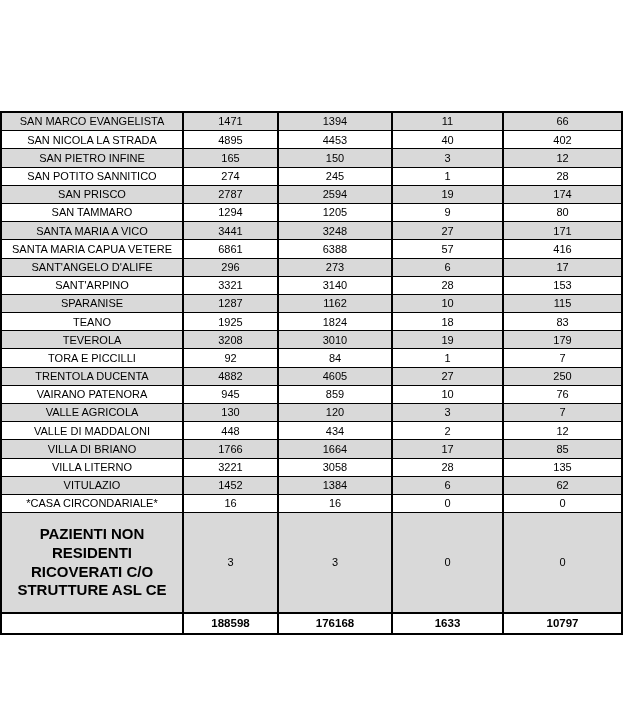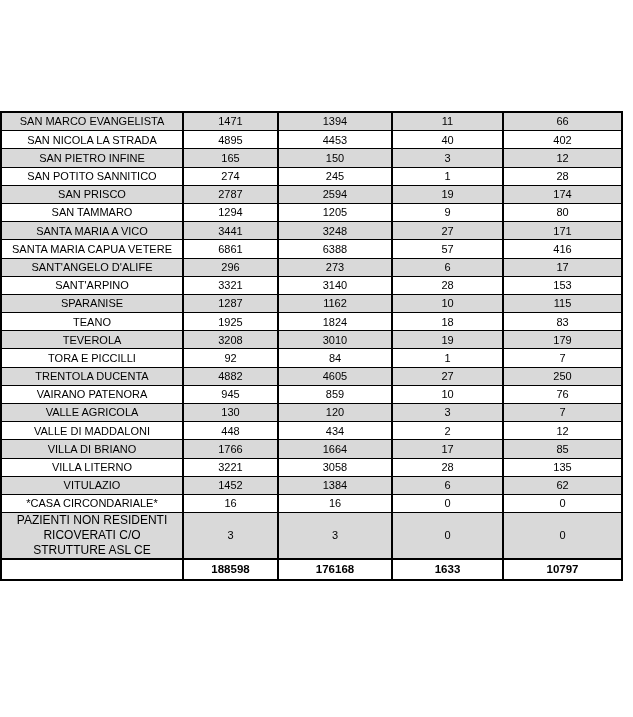--- a/index.html
+++ b/index.html
@@ -47,23 +47,24 @@
     overflow: hidden;
     white-space: nowrap;
   }
   table.report tbody tr:nth-child(odd) td {
     background: var(--shade-color, #d9d9d9);
   }
   table.report td.name-cell {
     white-space: normal;
   }
   table.report td.small-name {
-    font-size: 12px;
+    font-size: 15px;
     line-height: 1.25;
-    padding: 0 4px;
+    padding: 12px 4px;
+    font-weight: bold;
   }
   table.report tfoot td {
     font-weight: bold;
     font-size: 11.5px;
     height: 19px;
     border-top-width: 2.5px;
     background: #ffffff;
   }
 </style>
 </head>

